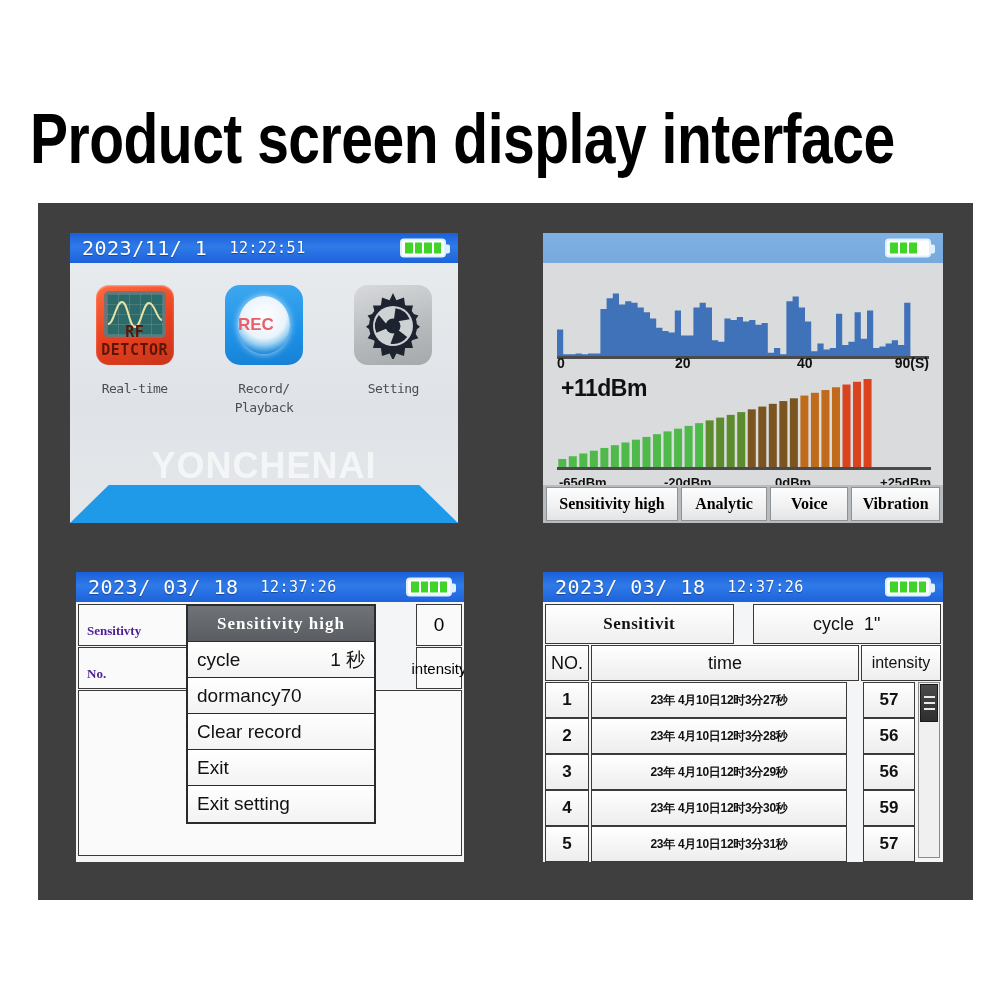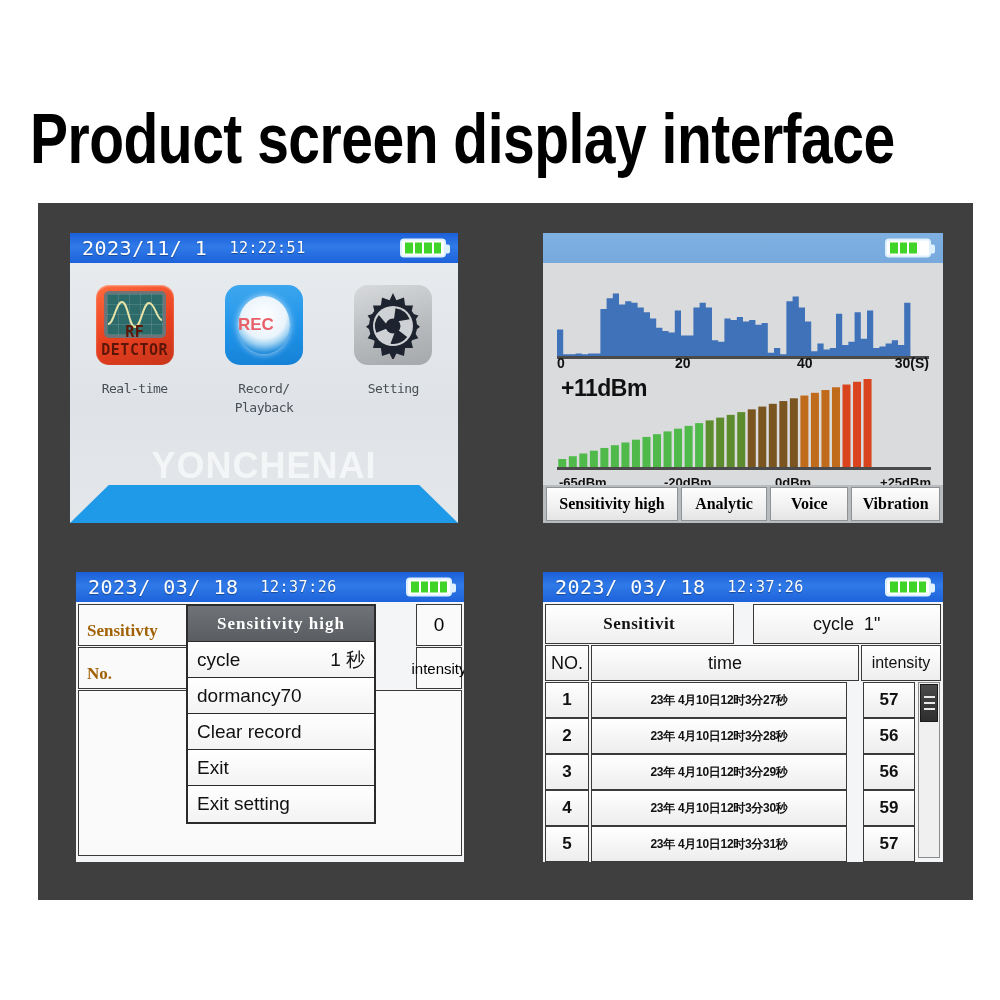--- a/index.html
+++ b/index.html
@@ -248,22 +248,22 @@
     background: #fafafa;
     display: flex; align-items: center;
   }
   #set-c-sens  { left: 2px;  top: 2px;  width: 118px; height: 42px; }
   #set-c-no    { left: 2px;  top: 45px; width: 118px; height: 42px; }
   #set-c-zero  { left: 340px;top: 2px;  width: 46px;  height: 42px; justify-content: center; }
   #set-c-int   { left: 340px;top: 45px; width: 46px;  height: 42px; justify-content: center; }
   #set-c-body  { left: 2px;  top: 88px; width: 384px; height: 166px; }
   .cell-label {
     font-family: "Liberation Serif", serif;
-    font-weight: bold; font-size: 17px;
-    color: #a16207; padding-left: 8px; margin-top: 12px;
+    font-weight: bold; font-size: 13px;
+    color: #4c1d95; padding-left: 8px; margin-top: 12px;
   }
   .cell-val {
     font-family: "Liberation Sans", sans-serif;
     font-size: 19px; color: #000;
   }
   .cell-val.small { font-size: 15px; }
 
   #set-menu {
     position: absolute; left: 110px; top: 2px;
     width: 190px;
@@ -457,21 +457,21 @@
       <div id="wave-area">
         <svg id="wave-svg" width="372" height="82" viewBox="0 0 372 82" preserveAspectRatio="none">
             <path d="M 0 82 L 0.0 52.4 L 6.2 52.4 L 6.2 77.3 L 12.4 77.3 L 12.4 77.3 L 18.6 77.3 L 18.6 76.5 L 24.8 76.5 L 24.8 77.3 L 31.0 77.3 L 31.0 76.5 L 37.2 76.5 L 37.2 76.5 L 43.4 76.5 L 43.4 32.1 L 49.6 32.1 L 49.6 21.2 L 55.8 21.2 L 55.8 16.5 L 62.0 16.5 L 62.0 27.4 L 68.2 27.4 L 68.2 24.3 L 74.4 24.3 L 74.4 25.8 L 80.6 25.8 L 80.6 30.5 L 86.8 30.5 L 86.8 35.2 L 93.0 35.2 L 93.0 41.4 L 99.2 41.4 L 99.2 50.8 L 105.4 50.8 L 105.4 53.9 L 111.6 53.9 L 111.6 55.5 L 117.8 55.5 L 117.8 33.6 L 124.0 33.6 L 124.0 58.6 L 130.2 58.6 L 130.2 58.6 L 136.4 58.6 L 136.4 30.5 L 142.6 30.5 L 142.6 25.8 L 148.8 25.8 L 148.8 30.5 L 155.0 30.5 L 155.0 63.3 L 161.2 63.3 L 161.2 64.8 L 167.4 64.8 L 167.4 41.4 L 173.6 41.4 L 173.6 43.0 L 179.8 43.0 L 179.8 39.9 L 186.0 39.9 L 186.0 44.6 L 192.2 44.6 L 192.2 43.0 L 198.4 43.0 L 198.4 47.7 L 204.6 47.7 L 204.6 46.1 L 210.8 46.1 L 210.8 75.8 L 217.0 75.8 L 217.0 71.1 L 223.2 71.1 L 223.2 77.3 L 229.4 77.3 L 229.4 24.3 L 235.6 24.3 L 235.6 19.6 L 241.8 19.6 L 241.8 30.5 L 248.0 30.5 L 248.0 44.6 L 254.2 44.6 L 254.2 74.2 L 260.4 74.2 L 260.4 66.4 L 266.6 66.4 L 266.6 72.6 L 272.8 72.6 L 272.8 71.1 L 279.0 71.1 L 279.0 36.8 L 285.2 36.8 L 285.2 68.0 L 291.4 68.0 L 291.4 64.8 L 297.6 64.8 L 297.6 35.2 L 303.8 35.2 L 303.8 61.7 L 310.0 61.7 L 310.0 33.6 L 316.2 33.6 L 316.2 71.1 L 322.4 71.1 L 322.4 69.5 L 328.6 69.5 L 328.6 66.4 L 334.8 66.4 L 334.8 63.3 L 341.0 63.3 L 341.0 68.0 L 347.2 68.0 L 347.2 25.8 L 353.4 25.8 L 353.4 82.0 L 359.6 82.0 L 359.6 82.0 L 365.8 82.0 L 365.8 82.0 L 372.0 82.0 L 372.0 82.0 L 372.0 82.0 L 372 82 Z" fill="#3f72b8"></path>
             <rect x="0" y="79" width="372" height="3" fill="#4a4a4a"></rect>
           </svg>
       </div>
       <div class="axis-labels">
         <span id="ax0">0</span>
         <span id="ax20">20</span>
         <span id="ax40">40</span>
-        <span id="ax60">30(S)</span>
+        <span id="ax60">90(S)</span>
       </div>
 
       <div id="gauge">
         <svg id="gauge-svg" width="374" height="98" viewBox="0 0 374 98" preserveAspectRatio="none">
             <rect x="1.26" y="84.00" width="8.00" height="8.00" fill="#4fba4a"></rect>
             <rect x="11.79" y="81.24" width="8.00" height="10.76" fill="#4fba4a"></rect>
             <rect x="22.32" y="78.48" width="8.00" height="13.52" fill="#4fba4a"></rect>
             <rect x="32.85" y="75.72" width="8.00" height="16.28" fill="#4fba4a"></rect>
             <rect x="43.37" y="72.97" width="8.00" height="19.03" fill="#4fba4a"></rect>
             <rect x="53.90" y="70.21" width="8.00" height="21.79" fill="#4fba4a"></rect>

